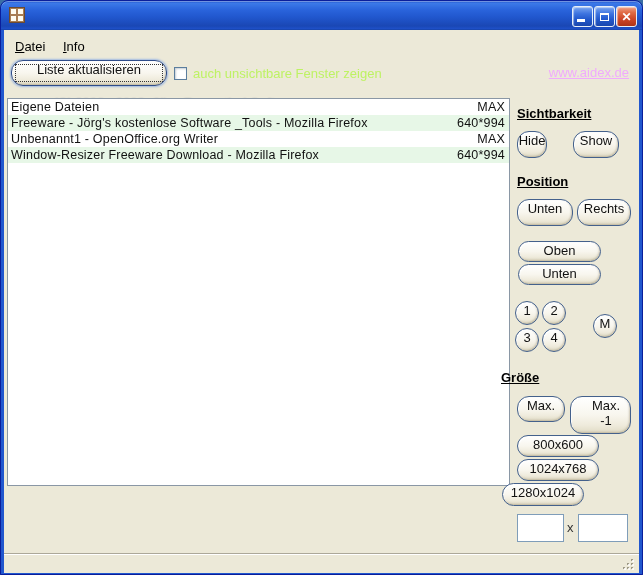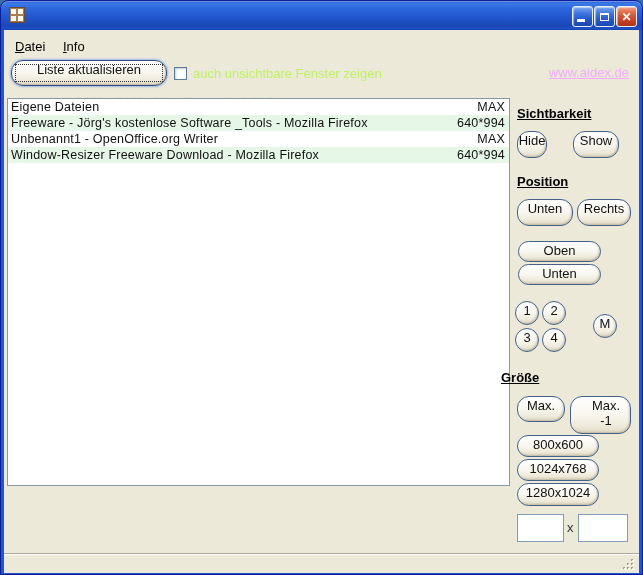--- a/index.html
+++ b/index.html
@@ -146,21 +146,21 @@
   <button class="xpbtn" style="left:541px;top:300px;width:24px;height:24px;">2</button>
   <button class="xpbtn" style="left:514px;top:327px;width:24px;height:24px;">3</button>
   <button class="xpbtn" style="left:541px;top:327px;width:24px;height:24px;">4</button>
   <button class="xpbtn" style="left:592px;top:313px;width:24px;height:24px;">M</button>
 
   <div class="panel-h" style="left:500px;top:369px;">Größe</div>
   <button class="xpbtn" style="left:516px;top:395px;width:48px;height:26px;">Max.</button>
   <button class="xpbtn" style="left:569px;top:395px;width:61px;height:38px;padding-left:17px;">Max. -1</button>
   <button class="xpbtn" style="left:516px;top:434px;width:82px;height:22px;">800x600</button>
   <button class="xpbtn" style="left:516px;top:458px;width:82px;height:22px;">1024x768</button>
-  <button class="xpbtn" style="left:516px;top:482px;width:82px;height:23px;">1280x1024</button>
+  <button class="xpbtn" style="left:501px;top:482px;width:82px;height:23px;">1280x1024</button>
 
   <input class="size-input" style="left: 516px; top: 513px; width: 47px; height: 28px;" value="">
   <span class="x-sep">x</span>
   <input class="size-input" style="left: 577px; top: 513px; width: 50px; height: 28px;" value="">
 
   <div class="statusbar">
     <div class="grip"></div>
   </div>
 </div>
 

